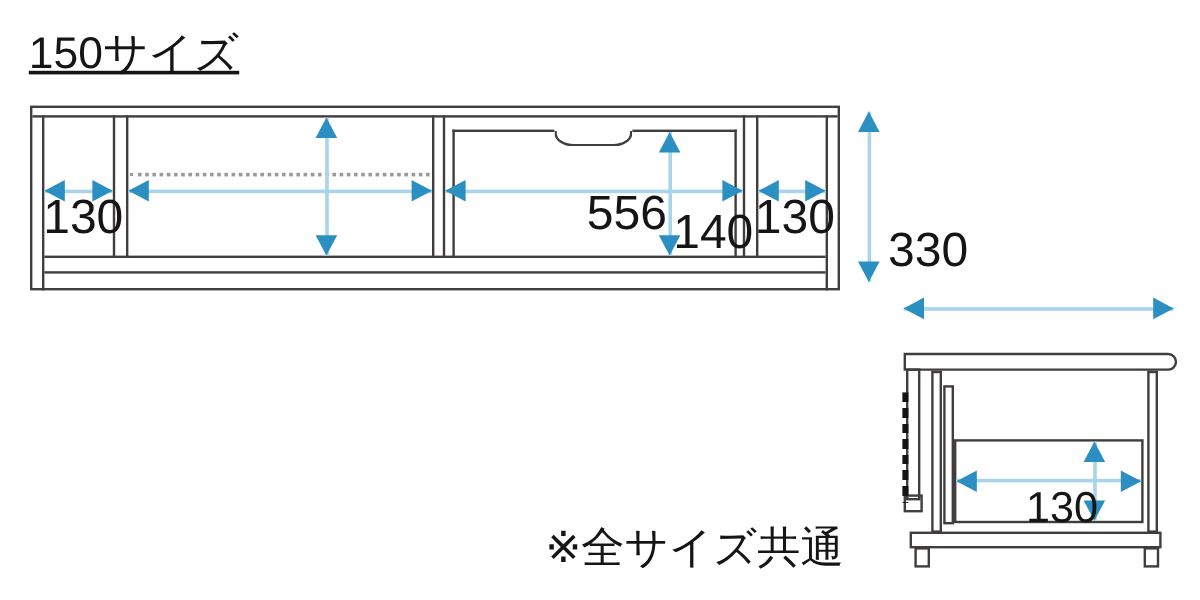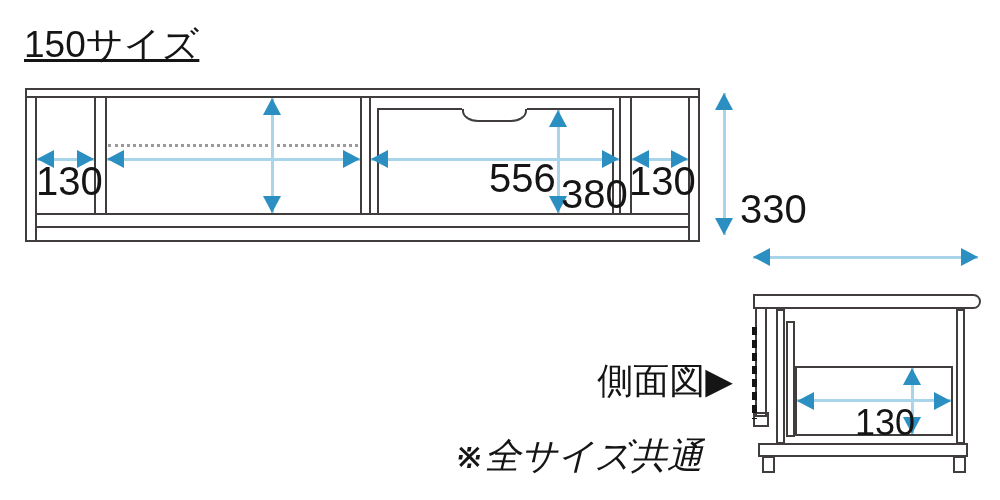--- a/index.html
+++ b/index.html
@@ -95,21 +95,21 @@
     <div class="ah w" style="left:632px;top:150px;"></div>
     <div class="ah e" style="left:671px;top:150px;"></div>
 
     <div class="vline" style="left:723px;top:93px;height:142px;"></div>
     <div class="ah n" style="left:715px;top:93px;"></div>
     <div class="ah s" style="left:715px;top:218px;"></div>
   </div>
 
   <div class="num" style="left:36px;top:161px;">130</div>
   <div class="num" style="left:453px;top:158px;margin-left:36px;">556</div>
-  <div class="num" style="left:561px;top:174px;">380</div>
+  <div class="num" style="left:561px;top:174px;">140</div>
   <div class="num" style="left:629px;top:161px;">130</div>
   <div class="num" style="left:740px;top:145px;margin-top:44px;">330</div>
 
   <div class="hline" style="left:753px;top:256px;width:225px;"></div>
   <div class="ah w" style="left:753px;top:248px;"></div>
   <div class="ah e" style="left:961px;top:248px;"></div>
 
   <div>
     <div class="box rounded-right" style="left:753px;top:294px;width:228px;height:15px;"></div>
     <div class="box" style="left:755px;top:307px;width:12px;height:110px;"></div>
@@ -128,16 +128,15 @@
     <div class="hline" style="left:797px;top:399px;width:154px;"></div>
     <div class="ah w" style="left:797px;top:392px;"></div>
     <div class="ah e" style="left:934px;top:392px;"></div>
     <div class="vline" style="left:911px;top:368px;height:66px;"></div>
     <div class="ah n" style="left:903px;top:368px;"></div>
     <div class="ah s" style="left:903px;top:417px;"></div>
   </div>
 
   <div class="num-s" style="left:855px;top:405px;">130</div>
 
-  <div class="jp note" style="right:267px;top:363px;">側面図▶</div>
-  <div class="jp note" style="right:297px;top:438px;font-style:italic;">※全サイズ共通</div>
+  <div class="jp note" style="right:297px;top:438px;">※全サイズ共通</div>
 
 </div>
 
 </body></html>

